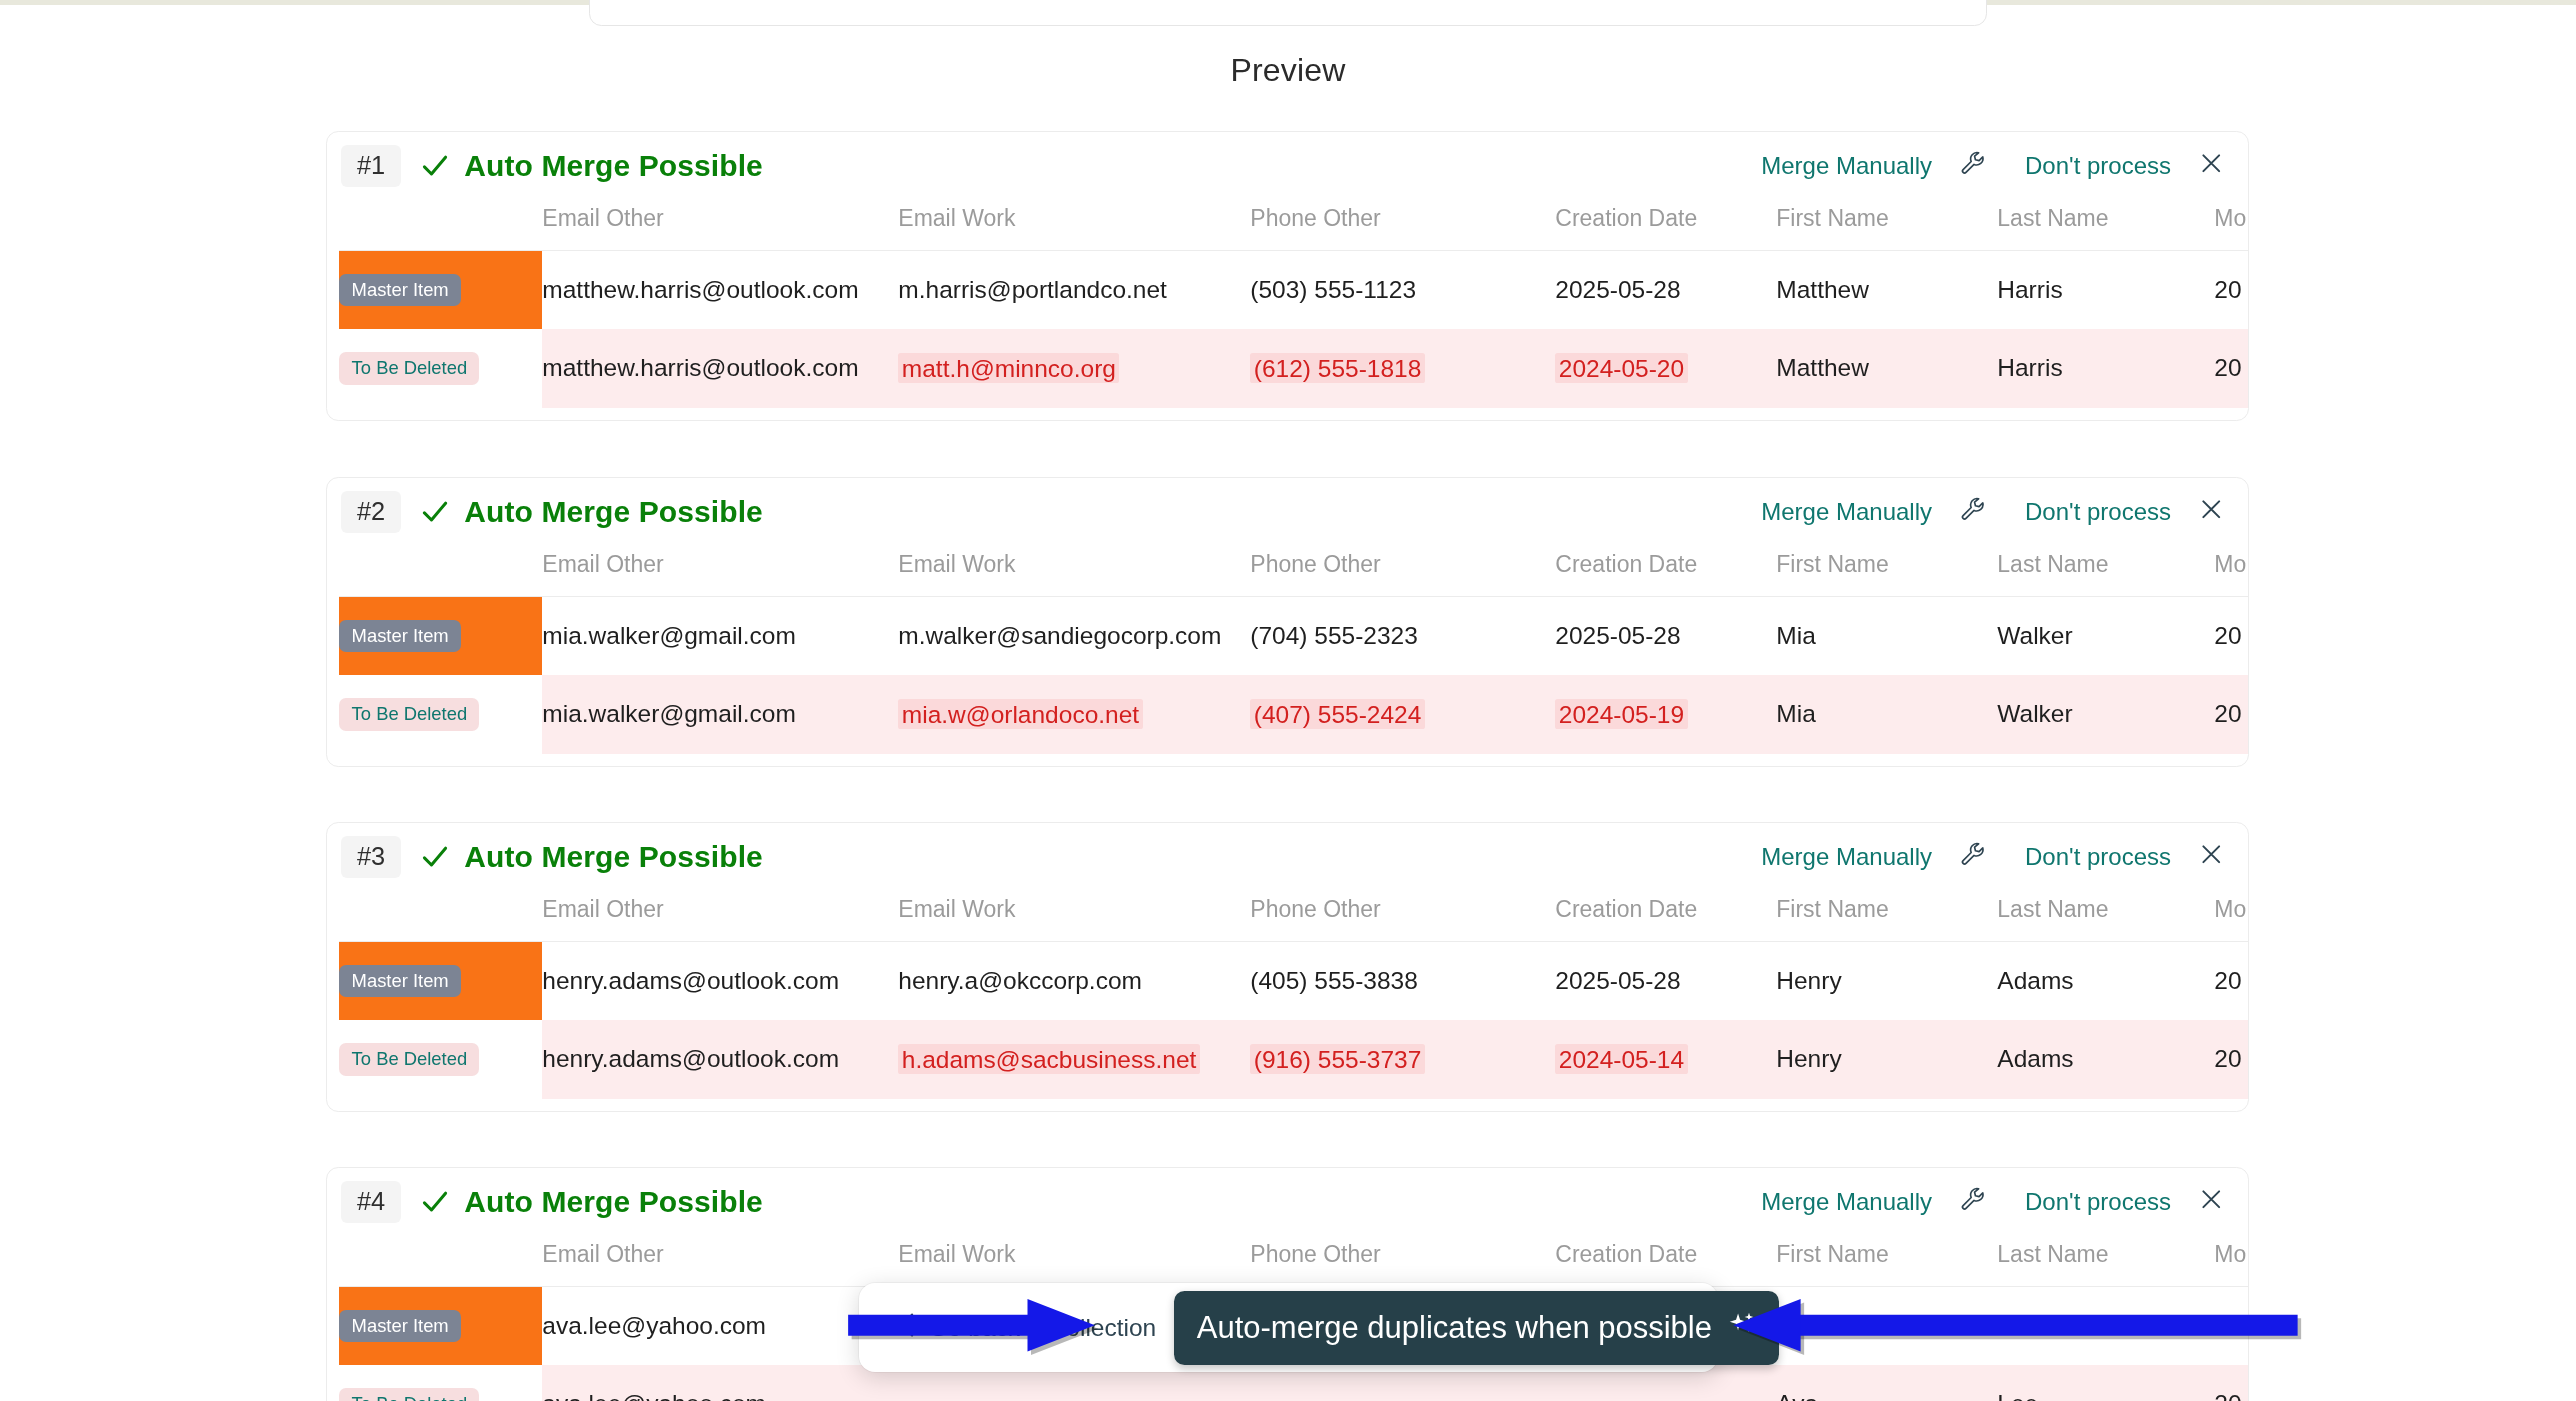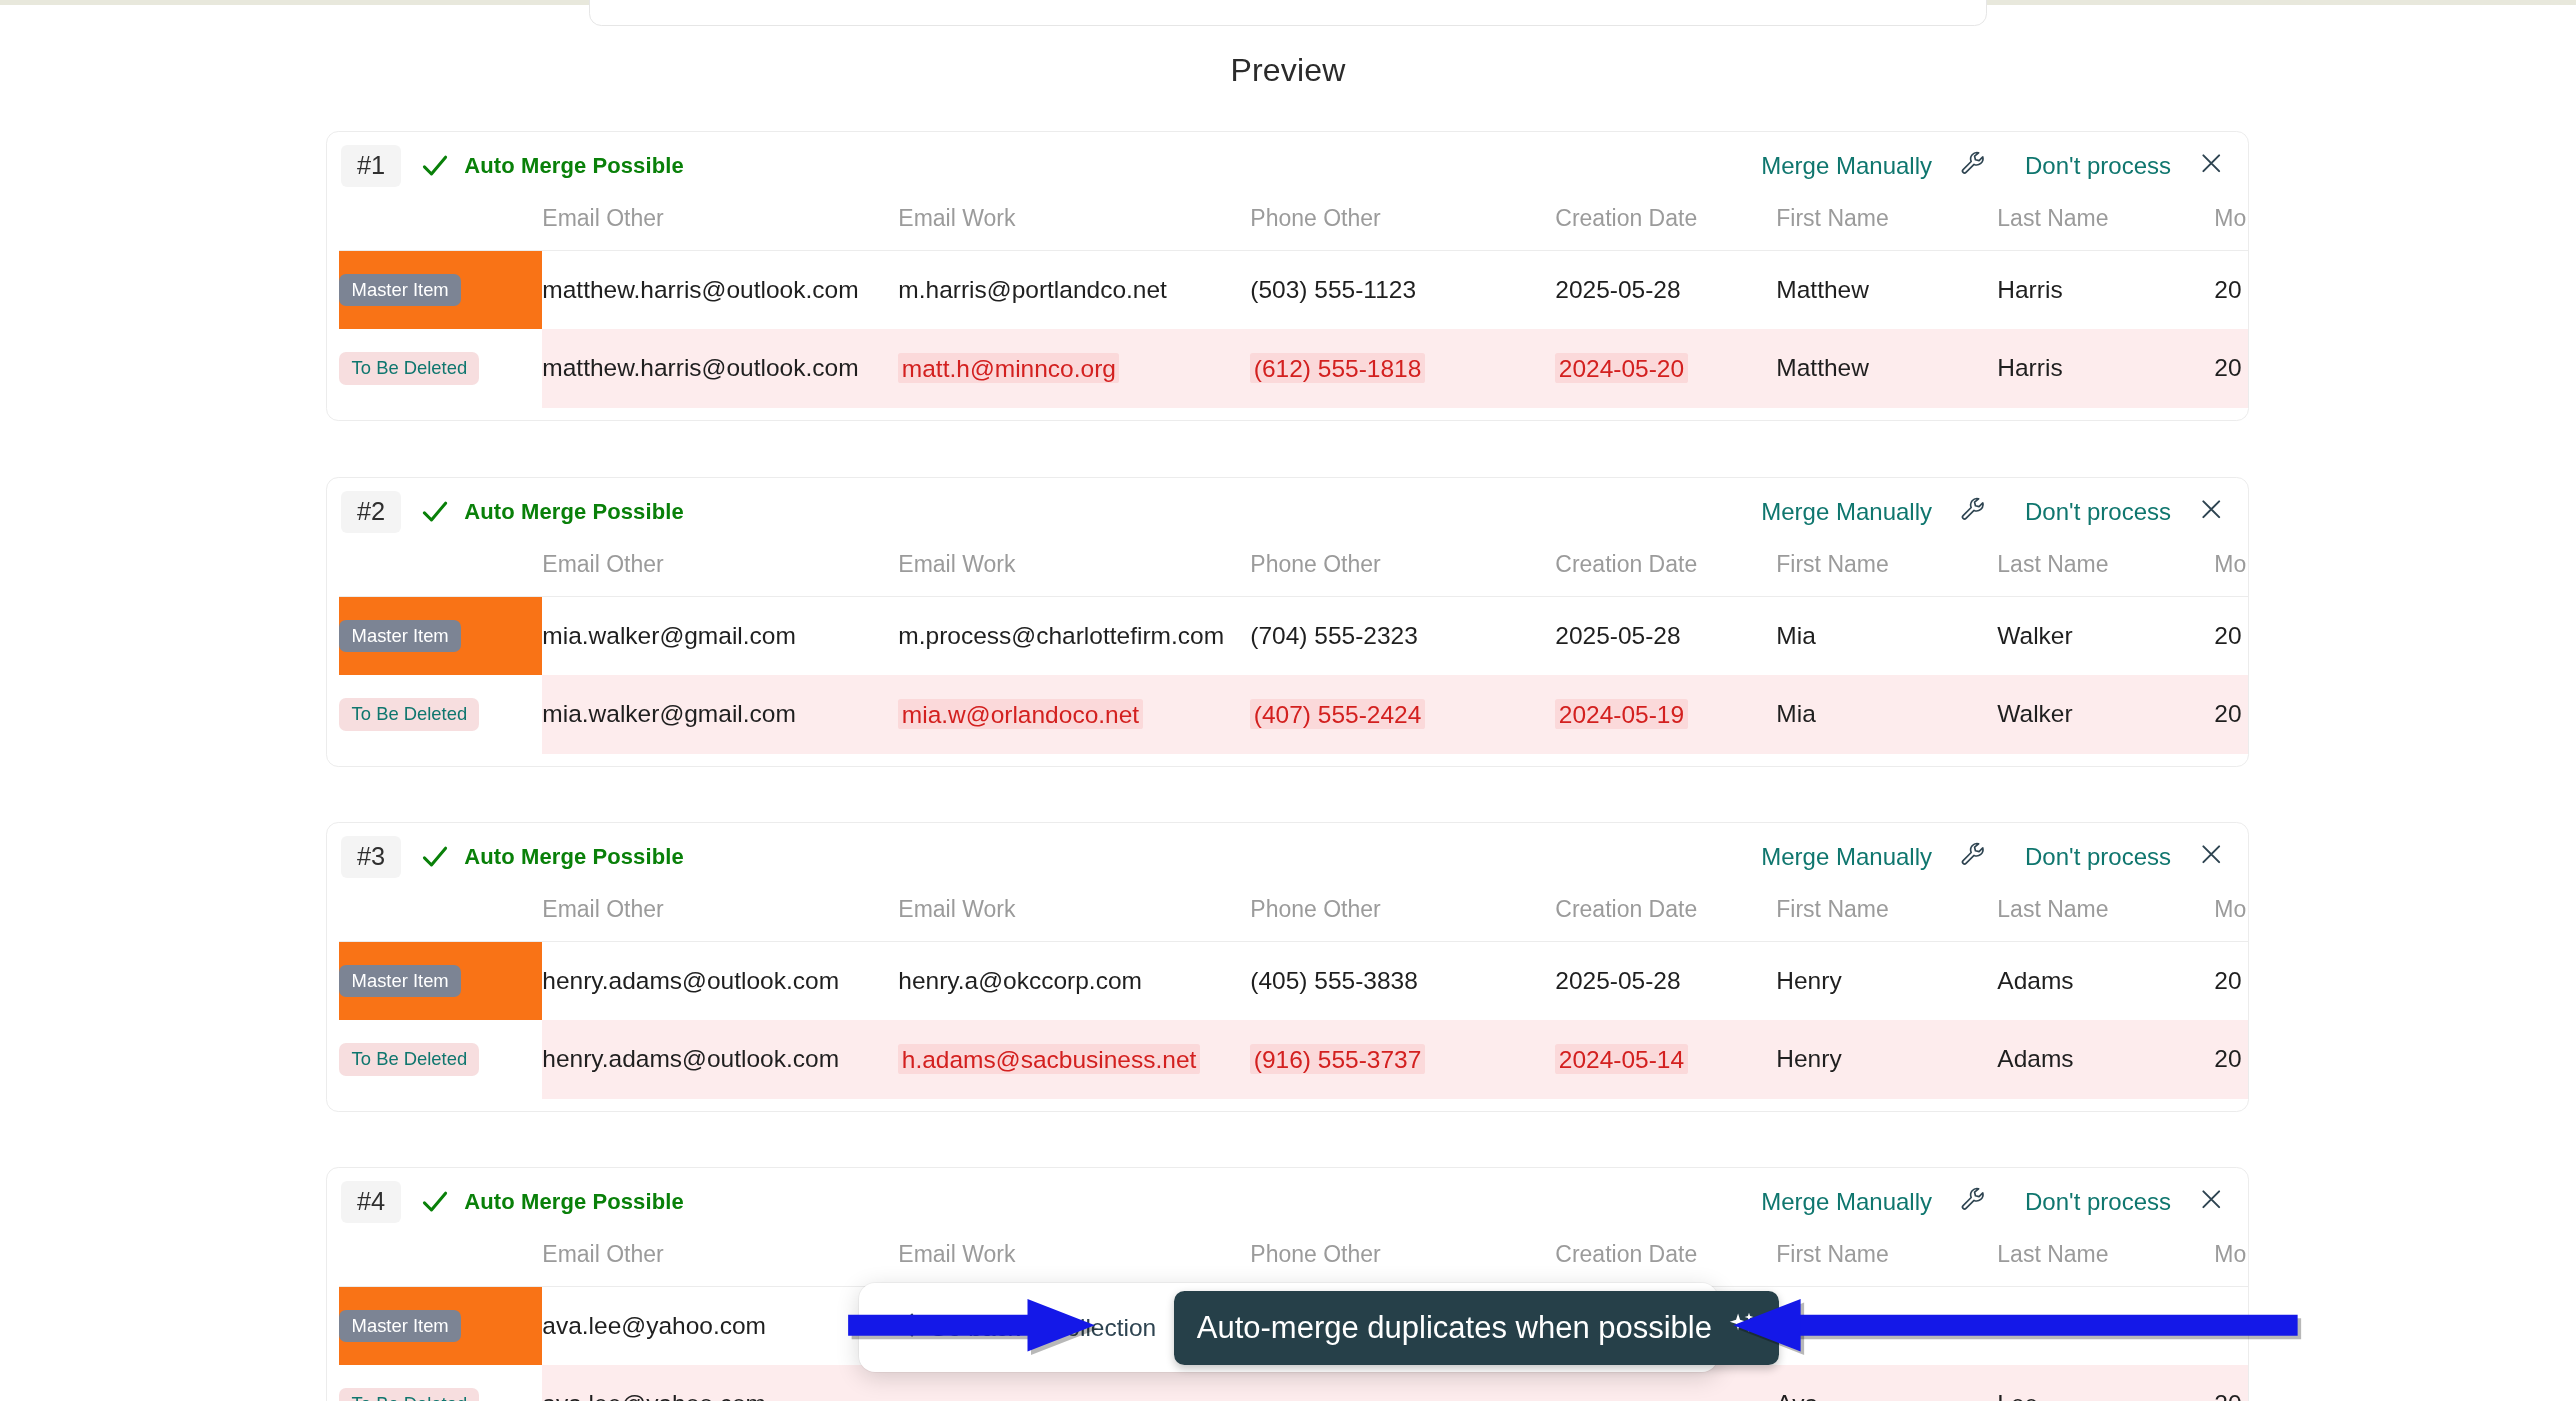--- a/index.html
+++ b/index.html
@@ -84,21 +84,21 @@
   .check-icon {
     margin-left: 19px;
     display: inline-flex;
     align-items: center;
   }
 
   .status-label {
     margin-left: 14px;
     color: #098009;
     font-weight: 700;
-    font-size: 22px;
+    font-size: 30px;
     letter-spacing: 0.1px;
   }
 
   .header-actions {
     margin-left: auto;
     display: flex;
     align-items: center;
     gap: 39px;
   }
 
@@ -371,21 +371,21 @@
             <th class="c-5">Last Name</th>
             <th class="c-6">Mo</th>
           </tr>
         </thead>
         <tbody>
           <tr class="row-master">
             <td class="c-badge">
               <span class="badge-master">Master Item</span>
             </td>
             <td class="c-0">mia.walker@gmail.com</td>
-            <td class="c-1">m.process@charlottefirm.com</td>
+            <td class="c-1">m.walker@sandiegocorp.com</td>
             <td class="c-2">(704) 555-2323</td>
             <td class="c-3">2025-05-28</td>
             <td class="c-4">Mia</td>
             <td class="c-5">Walker</td>
             <td class="c-6">20</td>
           </tr>
           <tr class="row-delete">
             <td class="c-badge">
               <span class="badge-delete">To Be Deleted</span>
             </td>

